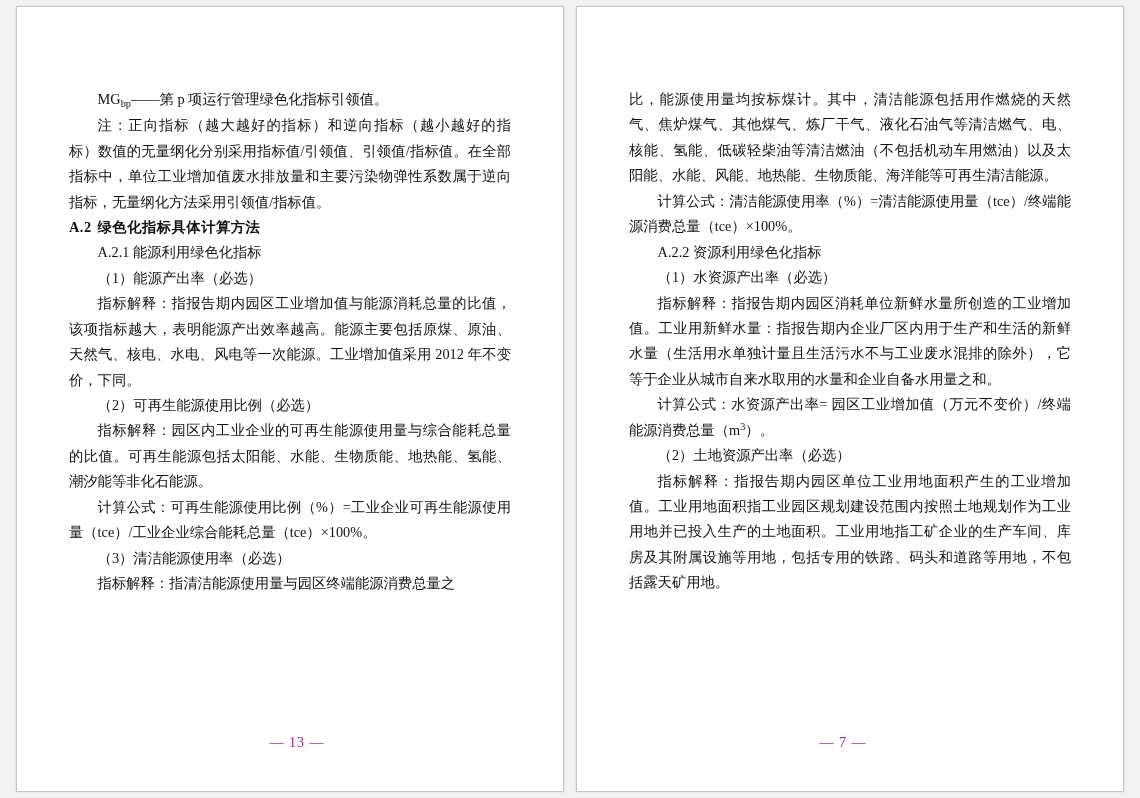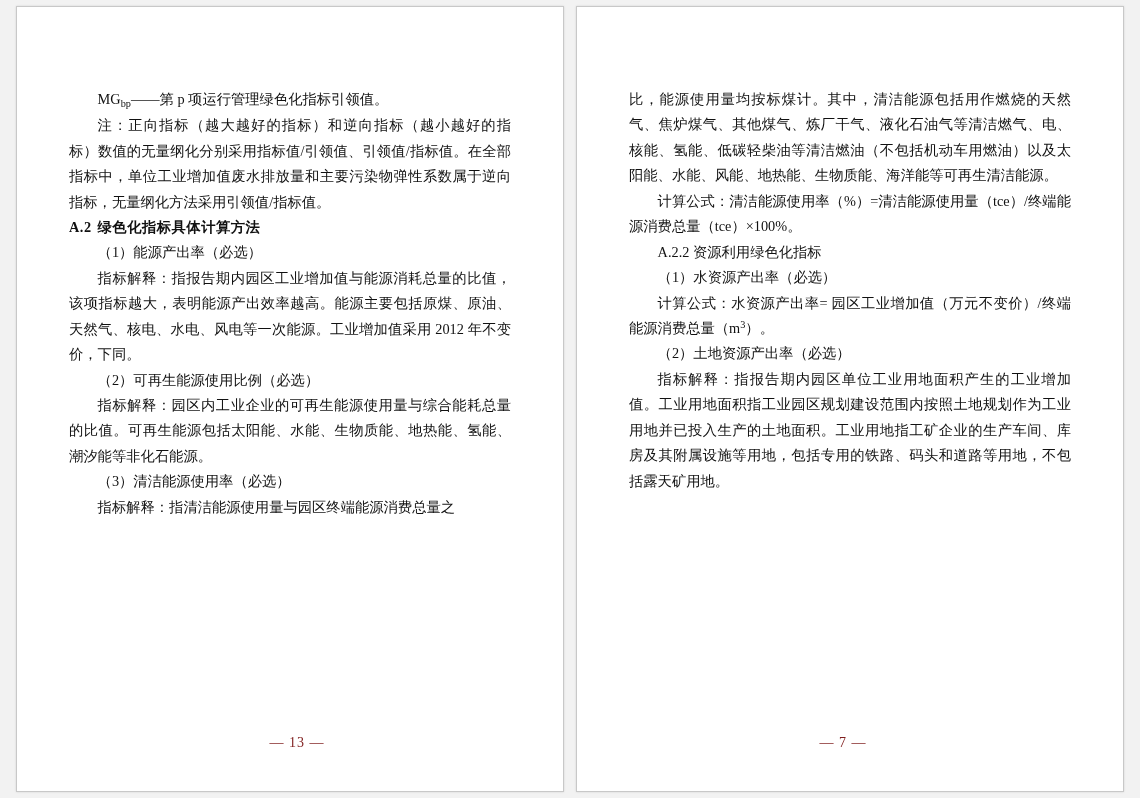--- a/index.html
+++ b/index.html
@@ -71,53 +71,56 @@
     font-size: 0.72em;
     vertical-align: -0.28em;
   }
   sup {
     font-size: 0.72em;
     vertical-align: 0.45em;
   }
   .page-number {
     text-align: center;
     font-size: 14px;
-    color: #7f1d1d;
+    color: #a21caf;
     padding-top: 6px;
     letter-spacing: 1px;
   }
   .pg-left .page-number { padding-left: 14px; }
   .pg-right .page-number { padding-right: 14px; }
 </style>
 </head>
 <body>
 
 <div class="spread">
 
   <div class="page pg-left">
     <div class="page-body">
       <p class="mg-line"><span class="sym">MG<sub>bp</sub></span><span>——第 p 项运行管理绿色化指标引领值。</span></p>
       <p class="para">注：正向指标（越大越好的指标）和逆向指标（越小越好的指标）数值的无量纲化分别采用指标值/引领值、引领值/指标值。在全部指标中，单位工业增加值废水排放量和主要污染物弹性系数属于逆向指标，无量纲化方法采用引领值/指标值。</p>
       <p class="heading"><span class="h-num">A.2</span><span>绿色化指标具体计算方法</span></p>
+      <p class="sub-heading">A.2.1  能源利用绿色化指标</p>
       <p class="para">（1）能源产出率（必选）</p>
       <p class="para">指标解释：指报告期内园区工业增加值与能源消耗总量的比值，该项指标越大，表明能源产出效率越高。能源主要包括原煤、原油、天然气、核电、水电、风电等一次能源。工业增加值采用 2012 年不变价，下同。</p>
       <p class="para">（2）可再生能源使用比例（必选）</p>
       <p class="para">指标解释：园区内工业企业的可再生能源使用量与综合能耗总量的比值。可再生能源包括太阳能、水能、生物质能、地热能、氢能、潮汐能等非化石能源。</p>
+      <p class="para">计算公式：可再生能源使用比例（%）=工业企业可再生能源使用量（tce）/工业企业综合能耗总量（tce）×100%。</p>
       <p class="para">（3）清洁能源使用率（必选）</p>
       <p class="para">指标解释：指清洁能源使用量与园区终端能源消费总量之</p>
     </div>
     <div class="page-number">— 13 —</div>
   </div>
 
   <div class="page pg-right">
     <div class="page-body">
       <p class="para-noindent">比，能源使用量均按标煤计。其中，清洁能源包括用作燃烧的天然气、焦炉煤气、其他煤气、炼厂干气、液化石油气等清洁燃气、电、核能、氢能、低碳轻柴油等清洁燃油（不包括机动车用燃油）以及太阳能、水能、风能、地热能、生物质能、海洋能等可再生清洁能源。</p>
       <p class="para">计算公式：清洁能源使用率（%）=清洁能源使用量（tce）/终端能源消费总量（tce）×100%。</p>
       <p class="sub-heading">A.2.2  资源利用绿色化指标</p>
       <p class="para">（1）水资源产出率（必选）</p>
+      <p class="para">指标解释：指报告期内园区消耗单位新鲜水量所创造的工业增加值。工业用新鲜水量：指报告期内企业厂区内用于生产和生活的新鲜水量（生活用水单独计量且生活污水不与工业废水混排的除外），它等于企业从城市自来水取用的水量和企业自备水用量之和。</p>
       <p class="para"><span>计算公式：水资源产出率= 园区工业增加值（万元不变价）/终端能源消费总量（m</span><sup>3</sup><span>）。</span></p>
       <p class="para">（2）土地资源产出率（必选）</p>
       <p class="para">指标解释：指报告期内园区单位工业用地面积产生的工业增加值。工业用地面积指工业园区规划建设范围内按照土地规划作为工业用地并已投入生产的土地面积。工业用地指工矿企业的生产车间、库房及其附属设施等用地，包括专用的铁路、码头和道路等用地，不包括露天矿用地。</p>
     </div>
     <div class="page-number">— 7 —</div>
   </div>
 
 </div>
 
 </body></html>

